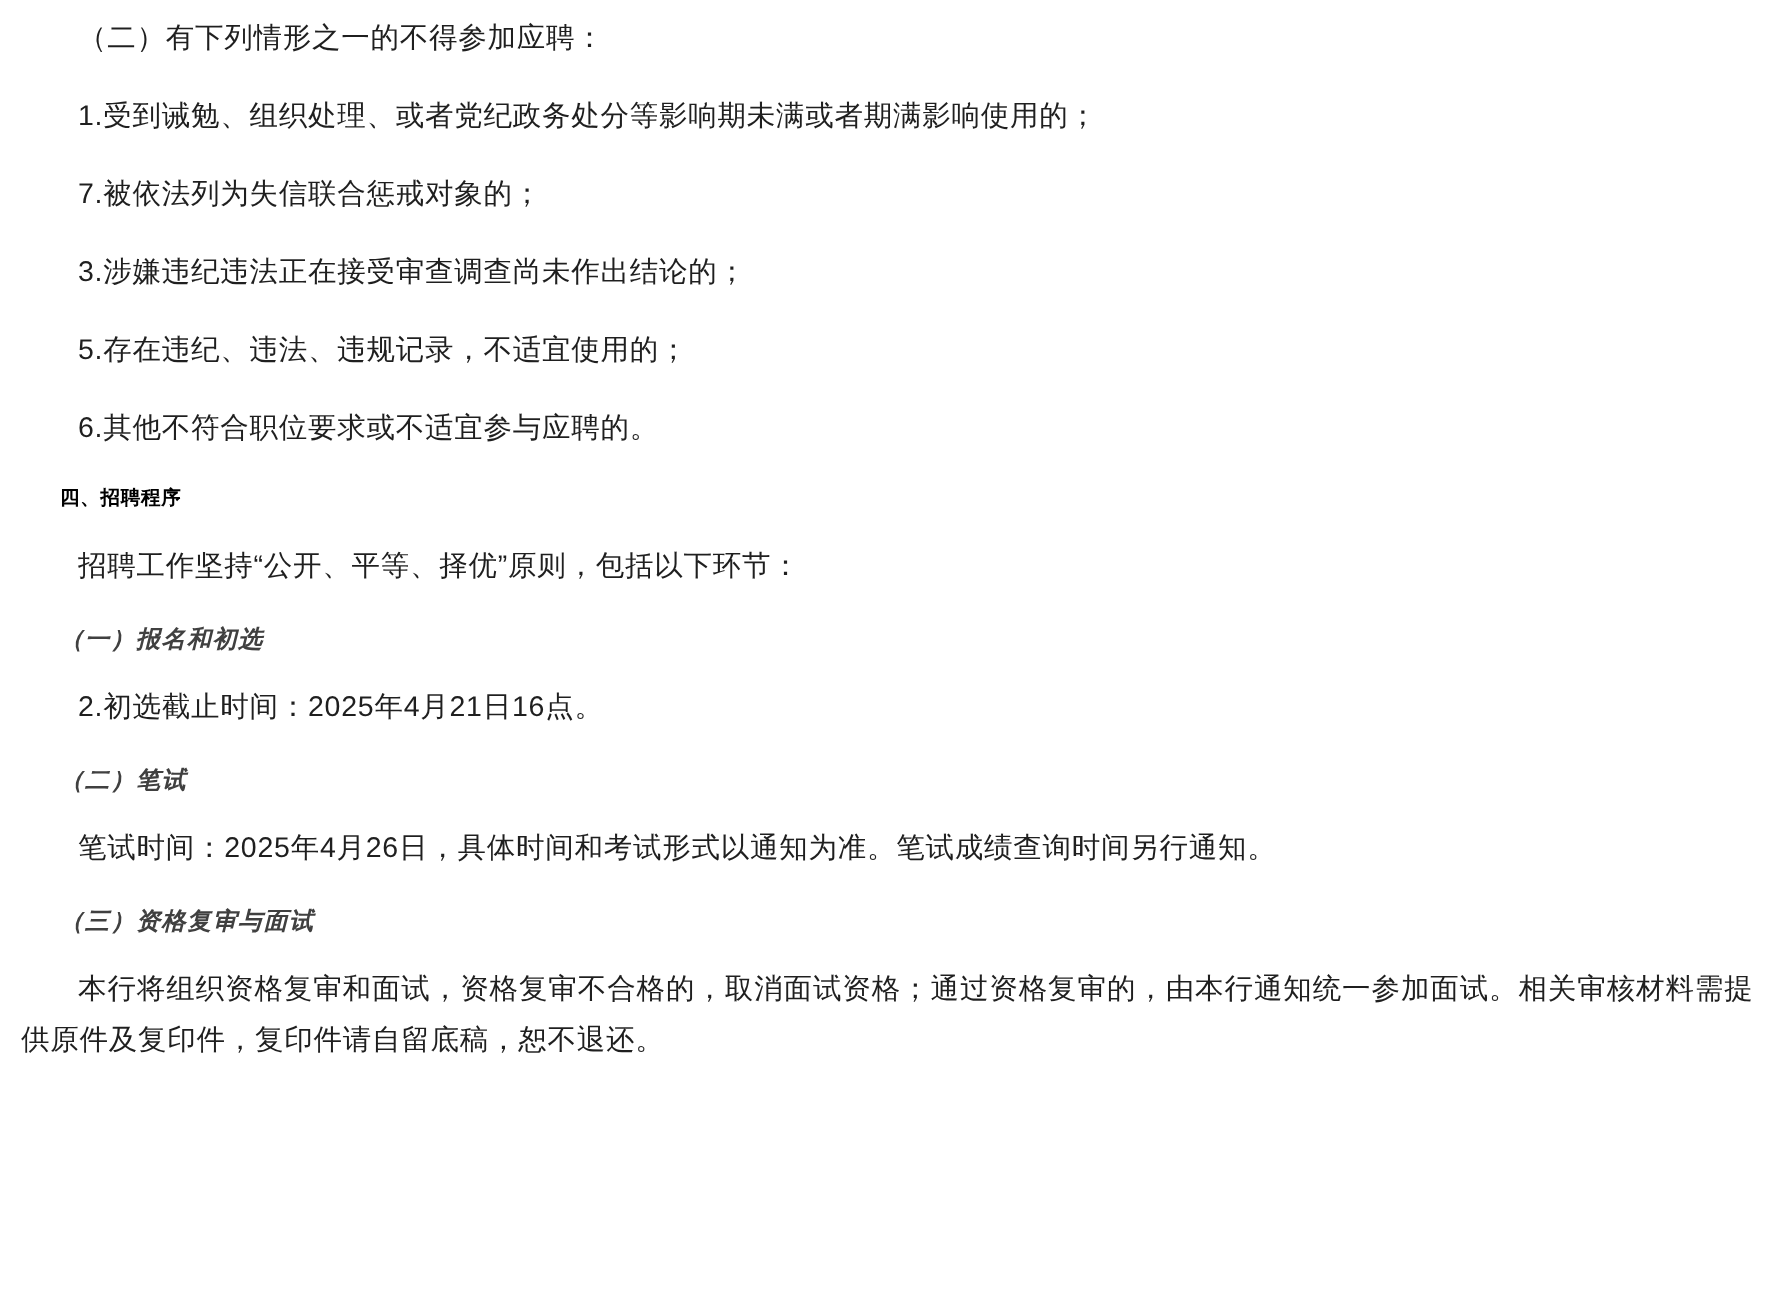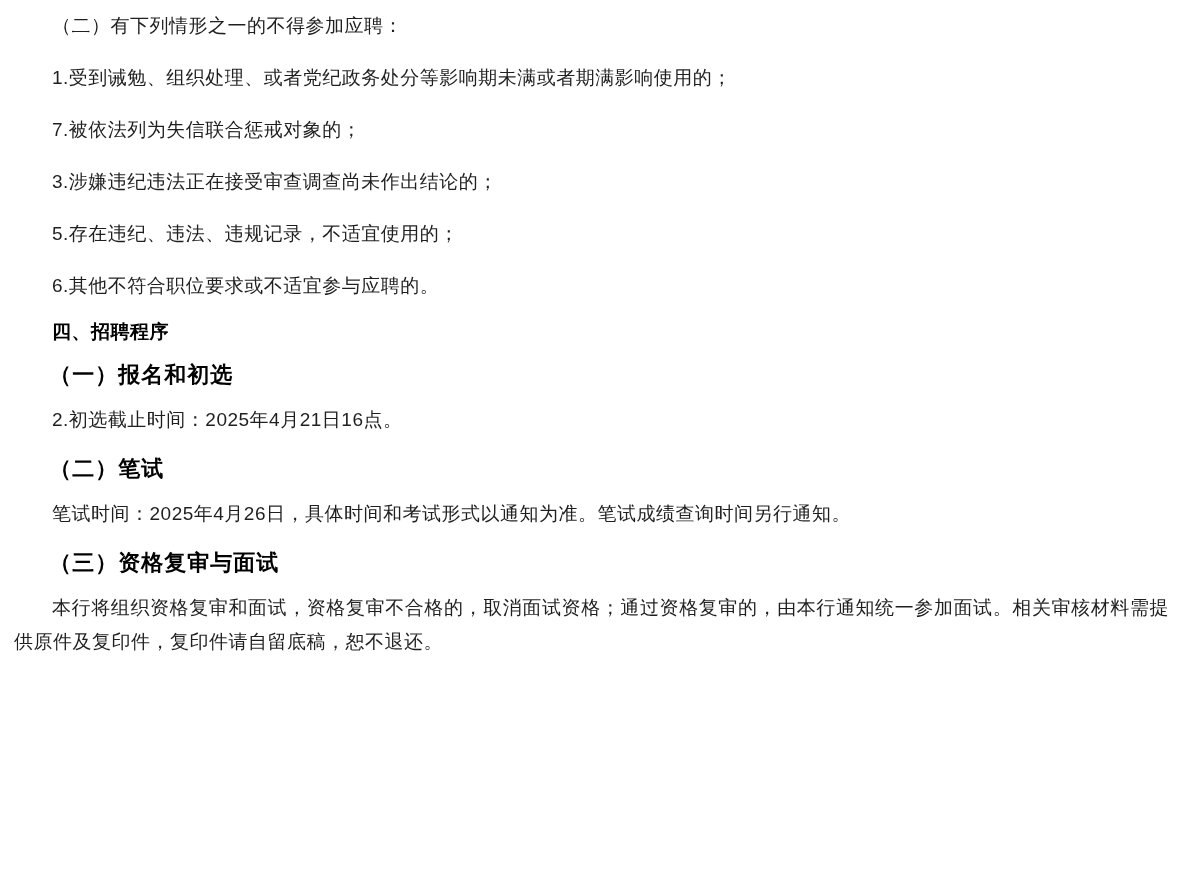--- a/index.html
+++ b/index.html
@@ -21,48 +21,50 @@
     color: #1f1f1f;
     letter-spacing: 0.5px;
   }
   .para {
     line-height: 34px;
     margin: 0 0 18px 0;
     text-indent: 2em;
     text-align: justify;
   }
   .h-section {
-    font-size: 19px;
+    font-size: 13px;
     font-weight: 700;
     color: #000000;
     line-height: 34px;
     margin: -6px 0 12px 0;
     text-indent: 2em;
   }
   .h-kai {
     font-family: "DejaVu Serif", "Liberation Serif", serif;
+    font-style: italic;
     font-weight: 700;
-    color: #000000;
-    font-size: 22px;
+    color: #404040;
+    font-size: 16px;
     line-height: 34px;
     margin: -4px 0 12px 0;
     text-indent: 1.6em;
     letter-spacing: 1px;
   }
 </style>
 </head>
 <body>
 
 <article class="doc">
   <p class="para">（二）有下列情形之一的不得参加应聘：</p>
   <p class="para">1.受到诫勉、组织处理、或者党纪政务处分等影响期未满或者期满影响使用的；</p>
   <p class="para">7.被依法列为失信联合惩戒对象的；</p>
   <p class="para">3.涉嫌违纪违法正在接受审查调查尚未作出结论的；</p>
   <p class="para">5.存在违纪、违法、违规记录，不适宜使用的；</p>
   <p class="para">6.其他不符合职位要求或不适宜参与应聘的。</p>
   <h2 class="h-section">四、招聘程序</h2>
+  <p class="para">招聘工作坚持“公开、平等、择优”原则，包括以下环节：</p>
   <h3 class="h-kai">（一）报名和初选</h3>
   <p class="para">2.初选截止时间：2025年4月21日16点。</p>
   <h3 class="h-kai">（二）笔试</h3>
   <p class="para">笔试时间：2025年4月26日，具体时间和考试形式以通知为准。笔试成绩查询时间另行通知。</p>
   <h3 class="h-kai">（三）资格复审与面试</h3>
   <p class="para">本行将组织资格复审和面试，资格复审不合格的，取消面试资格；通过资格复审的，由本行通知统一参加面试。相关审核材料需提供原件及复印件，复印件请自留底稿，恕不退还。</p>
 </article>
 
 </body></html>

